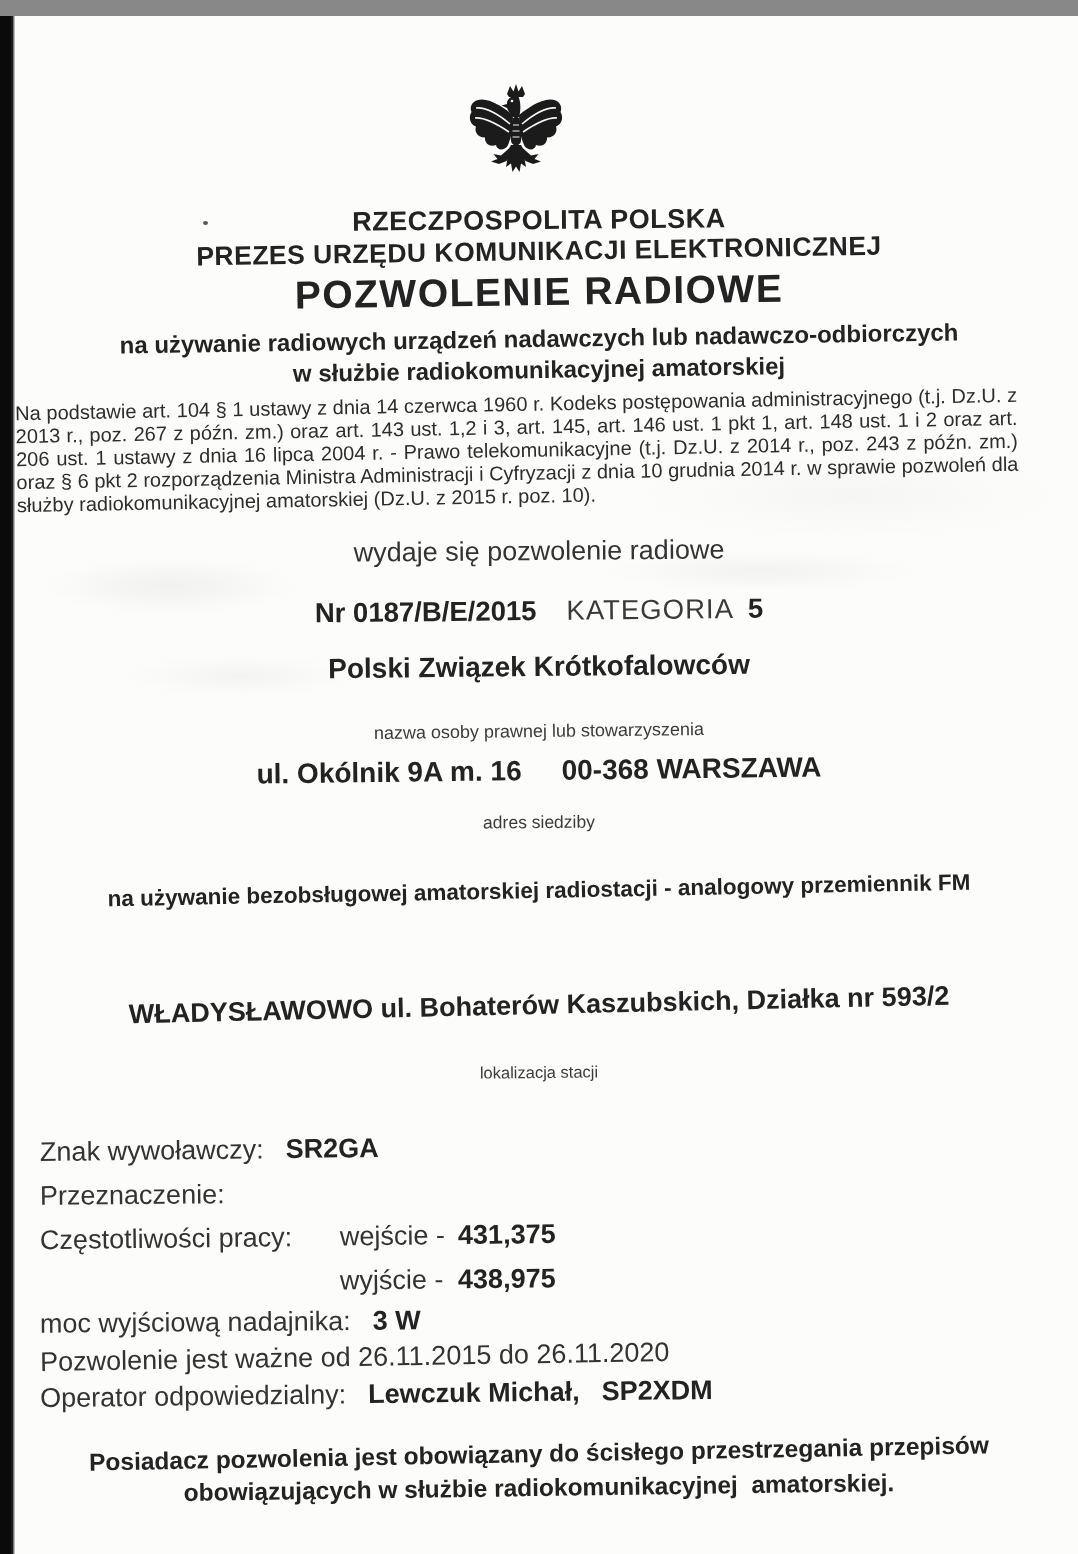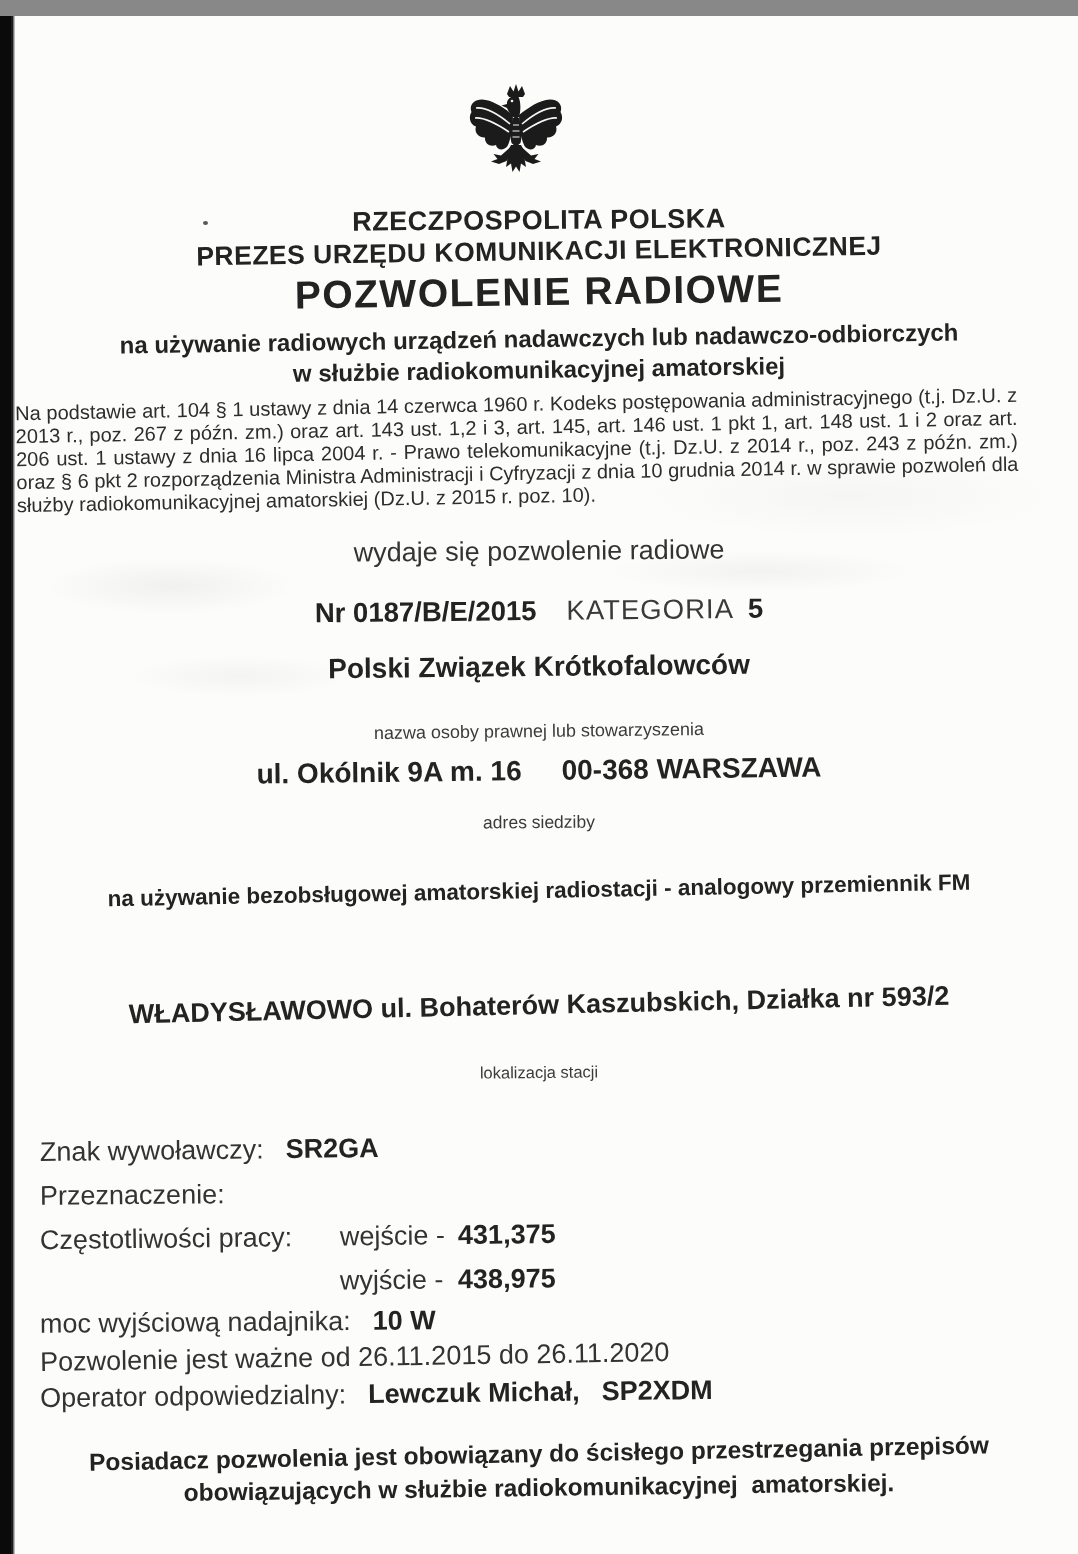--- a/index.html
+++ b/index.html
@@ -136,21 +136,21 @@
   <div class="drow r2">
     <span>Przeznaczenie:</span>
   </div>
   <div class="drow r3">
     <span class="lbl-col">Częstotliwości pracy:</span><span class="sub-col">wejście -</span><span class="bold">431,375</span>
   </div>
   <div class="drow r4">
     <span class="lbl-col"></span><span class="sub-col">wyjście -</span><span class="bold">438,975</span>
   </div>
   <div class="drow r5">
-    <span>moc wyjściową nadajnika:</span><span class="vgap"></span><span class="bold">10 W</span>
+    <span>moc wyjściową nadajnika:</span><span class="vgap"></span><span class="bold">3 W</span>
   </div>
   <div class="drow r6">Pozwolenie jest ważne od 26.11.2015 do 26.11.2020</div>
   <div class="drow r7">
     <span>Operator odpowiedzialny:</span><span class="vgap"></span><span class="bold">Lewczuk Michał,</span><span class="vgap"></span><span class="bold">SP2XDM</span>
   </div>
 
   <div class="line centered bold footer1">Posiadacz pozwolenia jest obowiązany do ścisłego przestrzegania przepisów</div>
   <div class="line centered bold footer2 keep-ws">obowiązujących w służbie radiokomunikacyjnej  amatorskiej.</div>
 
 </div>

